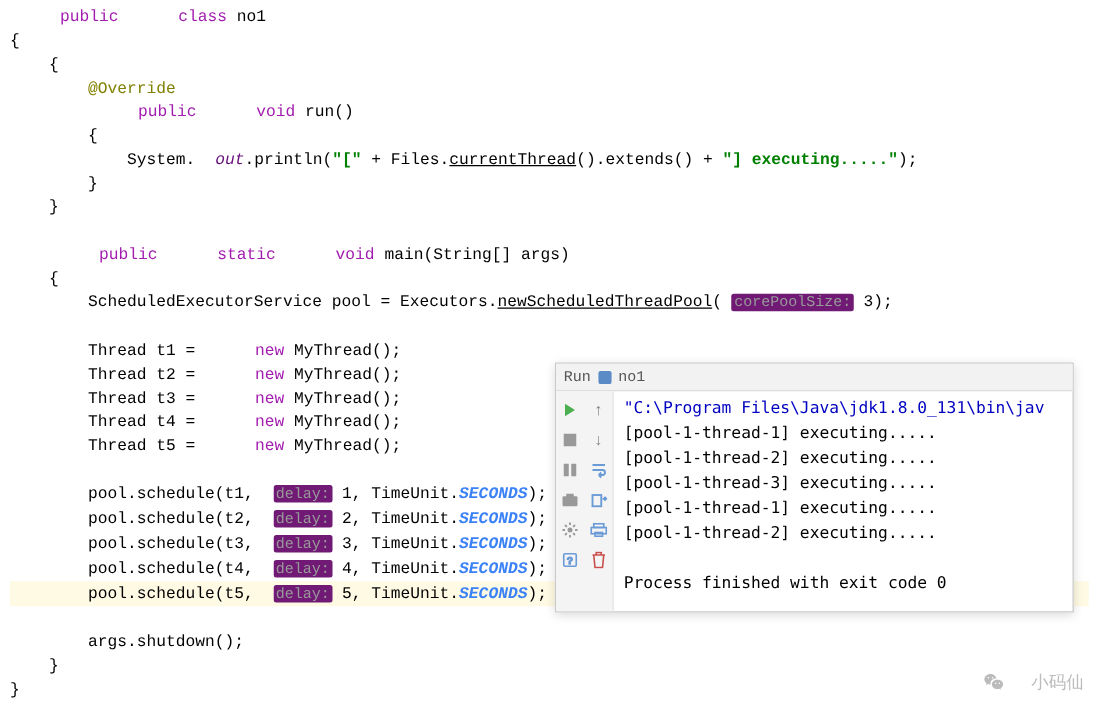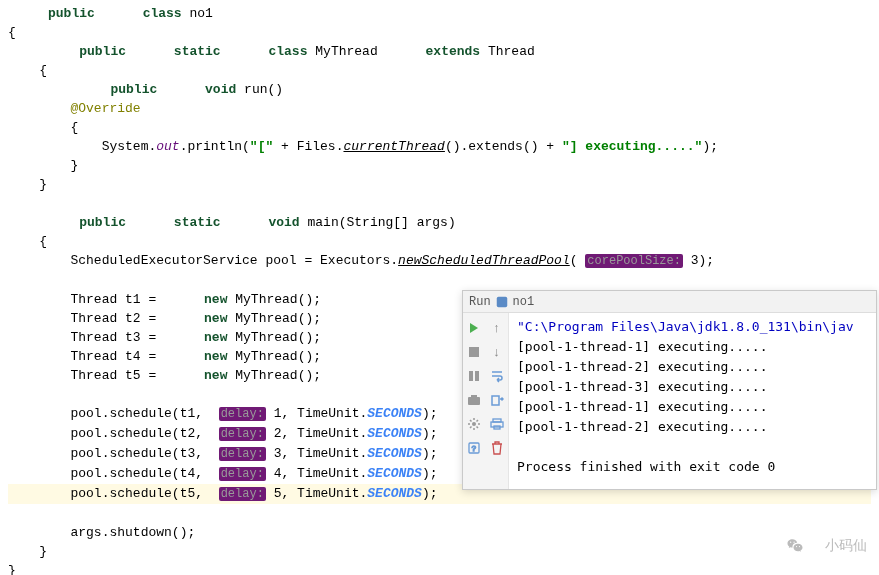--- a/index.html
+++ b/index.html
@@ -11,32 +11,32 @@
   height: 575px;
   overflow: hidden;
   position: relative;
 }
 .code-area {
   padding: 4px 8px;
   line-height: 19px;
   color: #000;
 }
 .line { white-space: pre; min-height: 19px; }
-.kw { color: #14532d; font-weight: bold; padding-left: 40px; }
+.kw { color: #a21caf; font-weight: normal; padding-left: 40px; }
 .ann { color: #808000; }
 .str { color: #008000; font-weight: bold; }
-.static-field { color: #660e7a; font-style: italic; }
-.static-method { color: #000; font-style: italic; text-decoration: underline; }
+.static-field { color: #660e7a; font-style: italic; margin-left: 16px; }
+.static-method { color: #000; text-decoration: underline; }
 .enum-const { color: #3b82f6; font-weight: bold; font-style: italic; }
 .param-hint { color: #999; background: #701a75; padding: 0 2px; border-radius: 2px; font-size: 12px; }
 .hl { background: #fffae3; display: inline-block; width: 100%; }
 .run-panel {
   position: absolute;
   top: 290px;
-  left: 462px;
+  left: 444px;
   width: 415px;
   height: 200px;
   background: #fff;
   border: 1px solid #c9c9c9;
   box-shadow: 0 2px 8px rgba(0,0,0,0.15);
 }
 .run-header {
   height: 22px;
   background: #f2f2f2;
   border-bottom: 1px solid #ddd;
@@ -93,24 +93,23 @@
   width: 18px; height: 18px;
   fill: #bbb;
 }
 </style>
 </head>
 <body>
 
 <div class="code-area">
 <div class="line"><span class="kw">public</span> <span class="kw">class</span> <span>no1</span></div>
 <div class="line">{</div>
-<div class="line">    <span class="kw">public</span> <span class="kw">static</span> <span class="kw">class</span> <span>MyThread</span> <span class="kw">extends</span> <span>Thread</span></div>
 <div class="line">    {</div>
+<div class="line">        <span class="ann">@Override</span></div>
 <div class="line">        <span class="kw">public</span> <span class="kw">void</span> <span>run()</span></div>
-<div class="line">        <span class="ann">@Override</span></div>
 <div class="line">        {</div>
 <div class="line">            <span>System.</span><span class="static-field">out</span><span>.println(</span><span class="str">"["</span><span> + Files.</span><span class="static-method">currentThread</span><span>().extends() + </span><span class="str">"] executing....."</span><span>);</span></div>
 <div class="line">        }</div>
 <div class="line">    }</div>
 <div class="line"></div>
 <div class="line">    <span class="kw">public</span> <span class="kw">static</span> <span class="kw">void</span> <span>main(String[] args)</span></div>
 <div class="line">    {</div>
 <div class="line">        <span>ScheduledExecutorService pool = Executors.</span><span class="static-method">newScheduledThreadPool</span><span>( </span><span class="param-hint">corePoolSize:</span><span> 3);</span></div>
 <div class="line"></div>
 <div class="line">        <span>Thread t1 = </span><span class="kw">new</span><span> MyThread();</span></div>

